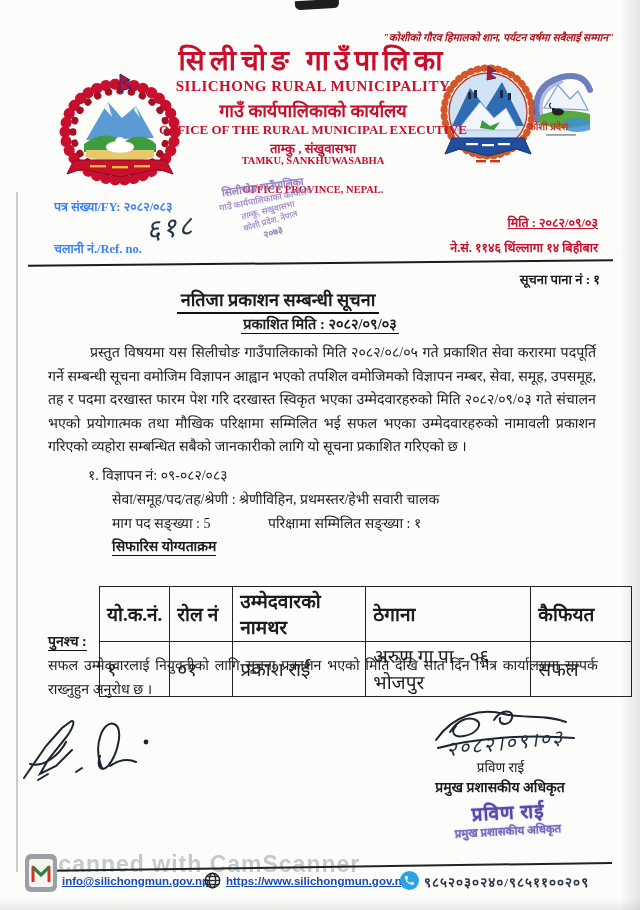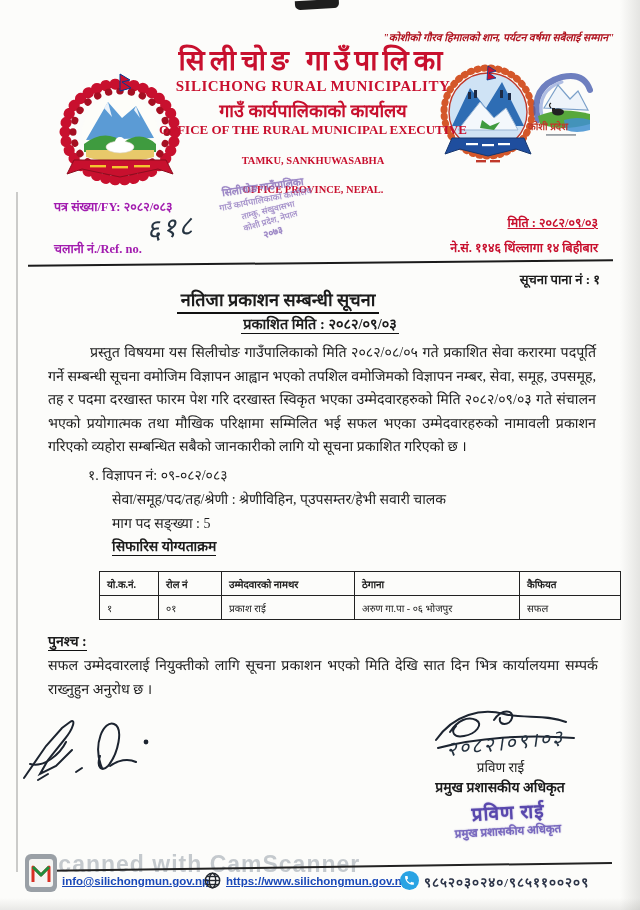--- a/index.html
+++ b/index.html
@@ -14,21 +14,21 @@
   .hdr{left:148px;width:330px;text-align:center;color:#c8102e;font-weight:bold;}
   .h-np1{top:40px;font-size:28px;letter-spacing:5px;}
   .h-en1{top:78px;font-size:15px;letter-spacing:.5px;}
   .h-np2{top:98px;font-size:18px;}
   .h-en2{top:122px;font-size:13px;}
   .h-np3{top:139px;font-size:13px;}
   .h-en3{top:155px;font-size:10.5px;}
   .h-np4{top:169px;font-size:12px;}
   .h-en4{top:184px;font-size:10.5px;}
   
-  .refline{left:54px;font-size:12.5px;font-weight:bold;color:#a21caf;}
+  .refline{left:54px;font-size:12.5px;font-weight:bold;color:#3b82f6;}
   .hand-ref{left:146px;top:208px;font-size:27px;color:#263442;transform:rotate(-6deg);font-style:italic;letter-spacing:2px;}
   .dateline{right:42px;font-size:12.5px;font-weight:bold;color:#c8102e;text-align:right;}
   .office-stamp{left:208px;top:180px;width:120px;text-align:center;transform:rotate(-13deg);
     color:#8d74bd;opacity:.85;line-height:1.3;text-shadow:0 0 1px rgba(141,116,189,.6);}
   .office-stamp .s1{font-size:10.5px;font-weight:bold;transform:rotate(5deg);}
   .office-stamp .s2{font-size:9px;transform:rotate(2deg);}
   .office-stamp .s3{font-size:8.5px;transform:rotate(-1deg);}
   .office-stamp .s4{font-size:8.5px;transform:rotate(-3deg);}
   .office-stamp .s5{font-size:9.5px;font-weight:bold;transform:rotate(-5deg);}
   .rule{left:28px;top:262px;width:585px;border-top:2.6px solid #1b1b1b;transform:rotate(-0.55deg);}
@@ -41,21 +41,21 @@
   .body-par{left:48px;width:548px;top:341px;font-size:14.2px;line-height:23.6px;text-align:justify;text-indent:42px;}
   
   .adv{font-size:14px;}
   .adv1{left:88px;top:465px;}
   .adv2{left:112px;top:489px;}
   .adv3{left:112px;top:513px;}
   .adv4{left:268px;top:513px;}
   .adv5{left:112px;top:536px;font-weight:bold;}
   .adv5 span{border-bottom:1.8px solid #111;padding-bottom:1px;}
   
-  table.res{left:99px;top:571px;position:absolute;border-collapse:collapse;font-size:10px;}
+  table.res{left:99px;top:586px;position:absolute;border-collapse:collapse;font-size:19px;}
   table.res th,table.res td{border:1.6px solid #222;padding:1px 7px;text-align:left;font-weight:bold;height:21px;}
   table.res td{font-weight:normal;}
   
   .ps-h{left:48px;top:631px;font-size:14px;font-weight:bold;}
   .ps-h span{border-bottom:1.8px solid #111;padding-bottom:1px;text-align:center;}
   .ps-b{left:48px;top:653px;width:550px;font-size:14.2px;line-height:24px;text-align:justify;}
   
   .sig-date{left:446px;top:729px;font-size:20px;color:#23313f;transform:rotate(-6deg);font-style:italic;letter-spacing:2px;}
   .sig-name{left:428px;width:145px;top:758px;text-align:center;font-size:13.5px;}
   .sig-desig{left:405px;width:190px;top:777px;text-align:center;font-size:14px;font-weight:bold;}
@@ -147,20 +147,21 @@
     <text x="4" y="62" font-size="10" font-weight="bold" fill="#c0392b" font-family="Liberation Serif, serif">कोशी प्रदेश</text>
     <g fill="#9aa0a6">
         <rect x="22" y="66" width="30" height="1.8"></rect>
       </g>
   </svg>
 
   <div class="abs hdr h-np1">सिलीचोङ गाउँपालिका</div>
   <div class="abs hdr h-en1">SILICHONG RURAL MUNICIPALITY</div>
   <div class="abs hdr h-np2">गाउँ कार्यपालिकाको कार्यालय</div>
   <div class="abs hdr h-en2">OFFICE OF THE RURAL MUNICIPAL EXECUTIVE</div>
+  <div class="abs hdr h-np3">ताम्कु , संखुवासभा</div>
   <div class="abs hdr h-en3">TAMKU, SANKHUWASABHA</div>
   <div class="abs hdr h-en4">OFFICE PROVINCE, NEPAL.</div>
 
   <div class="abs refline" style="top:198px;">पत्र संख्या/FY: २०८२/०८३</div>
   <div class="abs refline" style="top:240px;">चलानी नं./Ref. no.</div>
   <div class="abs hand-ref">६१८</div>
 
   <div class="abs office-stamp">
     <div class="s1">सिलीचोङ गाउँपालिका</div>
     <div class="s2">गाउँ कार्यपालिकाको कार्यालय</div>
@@ -174,22 +175,23 @@
 
   <div class="abs rule"></div>
   <div class="abs pageno">सूचना पाना नं : १</div>
 
   <div class="abs n-title"><span>नतिजा प्रकाशन सम्बन्धी सूचना</span></div>
   <div class="abs n-date"><span>प्रकाशित मिति : २०८२/०९/०३</span></div>
 
   <div class="abs body-par">प्रस्तुत विषयमा यस सिलीचोङ गाउँपालिकाको मिति २०८२/०८/०५ गते प्रकाशित सेवा करारमा पदपूर्ति गर्ने सम्बन्धी सूचना वमोजिम विज्ञापन आह्वान भएको तपशिल वमोजिमको विज्ञापन नम्बर, सेवा, समूह, उपसमूह, तह र पदमा दरखास्त फारम पेश गरि दरखास्त स्विकृत भएका उम्मेदवारहरुको मिति २०८२/०९/०३ गते संचालन भएको प्रयोगात्मक तथा मौखिक परिक्षामा सम्मिलित भई सफल भएका उम्मेदवारहरुको नामावली प्रकाशन गरिएको व्यहोरा सम्बन्धित सबैको जानकारीको लागि यो सूचना प्रकाशित गरिएको छ ।</div>
 
   <div class="abs adv adv1">१. विज्ञापन नं:  ०९-०८२/०८३</div>
-  <div class="abs adv adv2">सेवा/समूह/पद/तह/श्रेणी : श्रेणीविहिन, प्उपसम्तर/हेभी सवारी चालक</div>
+  <div class="abs adv adv2">सेवा/समूह/पद/तह/श्रेणी : श्रेणीविहिन, प्रथमस्तर/हेभी सवारी चालक</div>
   <div class="abs adv adv3">माग पद सङ्ख्या : 5</div>
+  <div class="abs adv adv4">परिक्षामा सम्मिलित सङ्ख्या : १</div>
   <div class="abs adv adv5"><span>सिफारिस योग्यताक्रम</span></div>
 
   <table class="res">
     <tbody>
         <tr>
       <th style="width:44px;">यो.क.नं.</th>
       <th style="width:48px;">रोल नं</th>
       <th style="width:118px;">उम्मेदवारको नामथर</th>
       <th style="width:150px;">ठेगाना</th>
       <th style="width:86px;">कैफियत</th>

